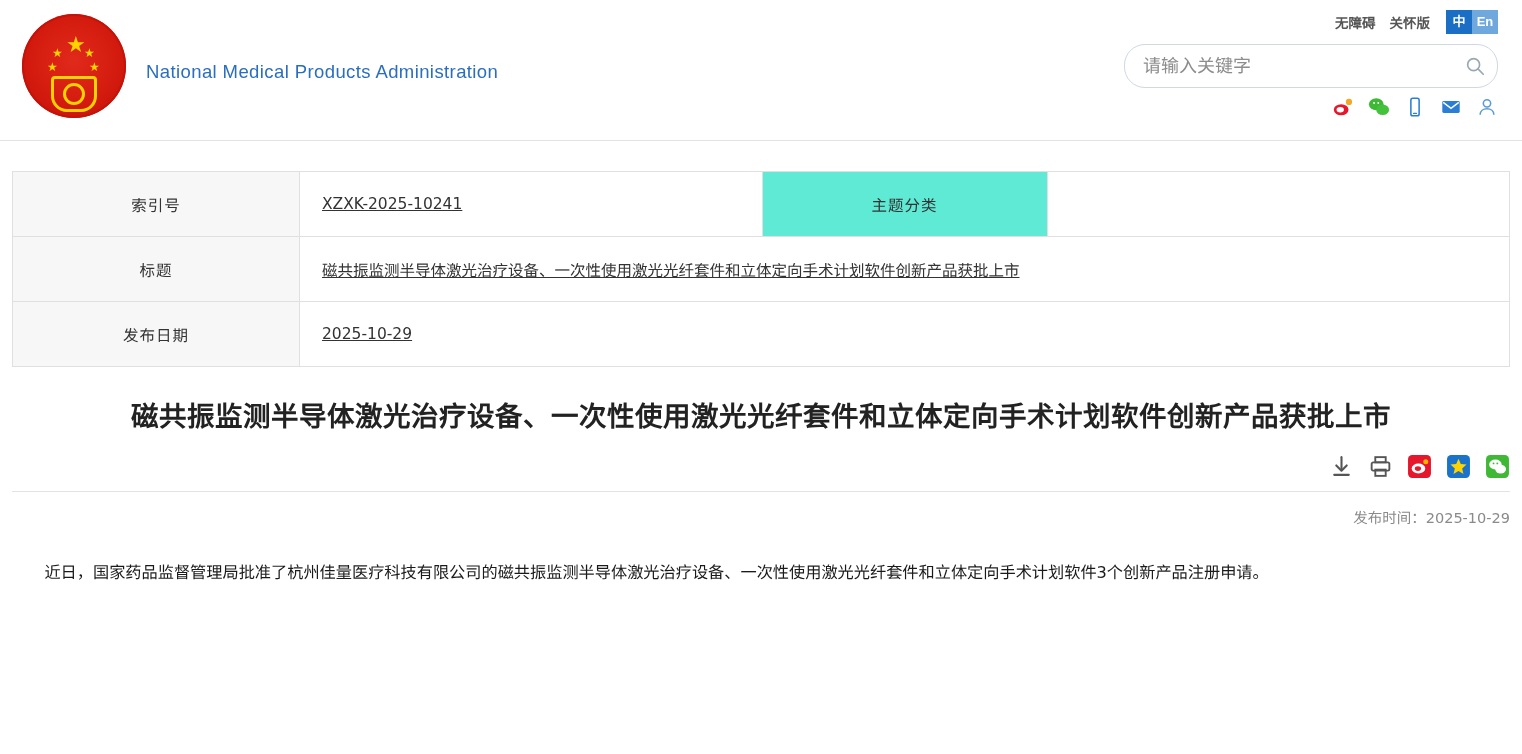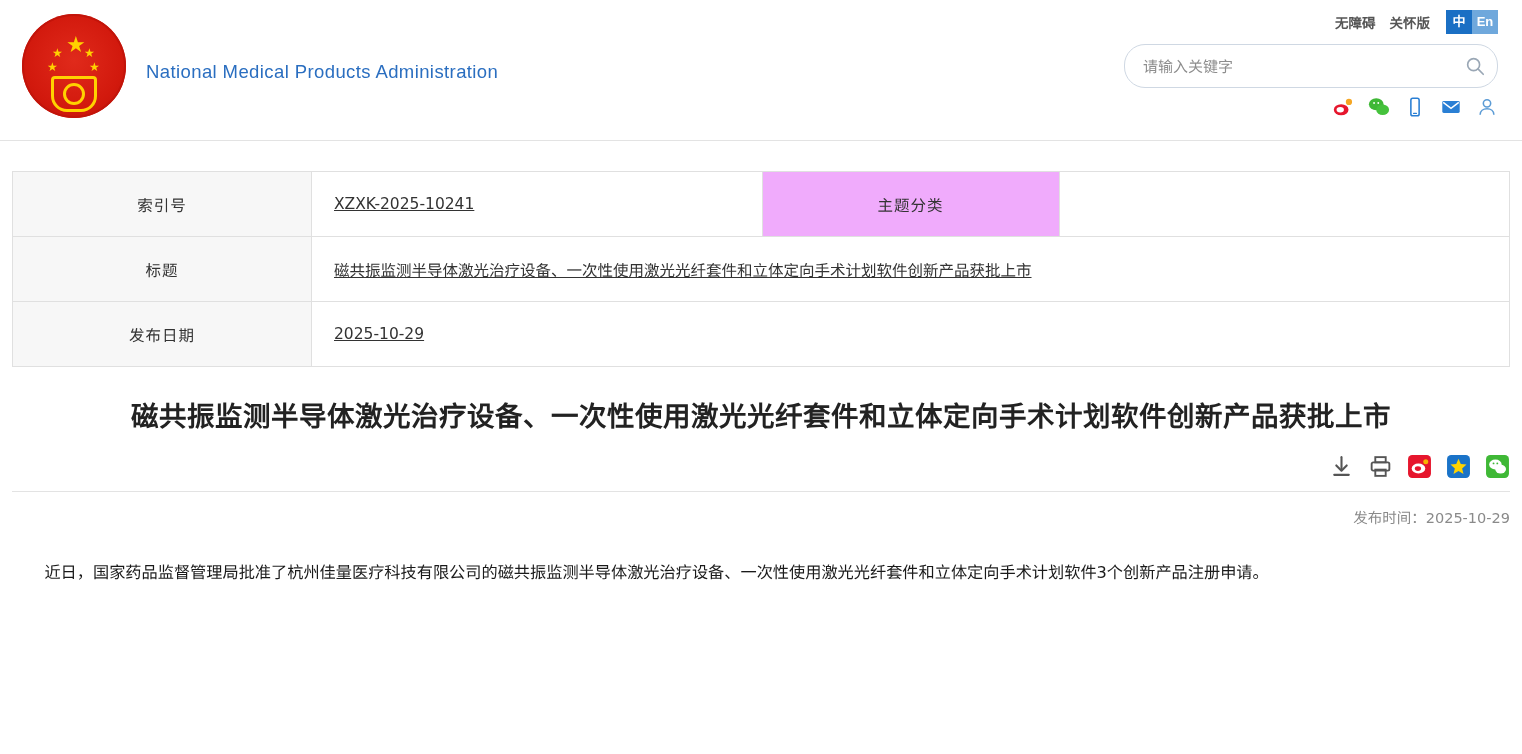--- a/index.html
+++ b/index.html
@@ -134,21 +134,21 @@
     display: flex;
     align-items: center;
   }
   .search-box input {
     border: 0;
     outline: none;
     background: transparent;
     flex: 1;
     height: 100%;
     padding: 0 18px;
-    font-size: 15px;
+    font-size: 18px;
     color: #be185d;
     font-family: "Liberation Sans", "DejaVu Sans", sans-serif;
   }
   .search-box input::placeholder { color: #8d8d8d; }
   .search-btn {
     width: 44px;
     height: 100%;
     display: flex;
     align-items: center;
     justify-content: center;
@@ -175,38 +175,38 @@
     width: 1498px;
     margin: 30px auto 0 auto;
     border-collapse: collapse;
     table-layout: fixed;
     font-size: 15.5px;
     color: #333;
   }
   .info-table td {
     border: 1px solid #e0e0e0;
     height: 52px;
-    padding: 6px 26px;
+    padding: 6px 20px;
     font-family: "DejaVu Sans", "Liberation Sans", sans-serif;
   }
   .info-table td.lbl {
     width: 246px;
     background: #f7f7f7;
     text-align: center;
     color: #333;
     letter-spacing: 1px;
   }
   .info-table td.val {
     background: #ffffff;
     padding-left: 22px;
     text-decoration: underline;
   }
   .info-table td.lbl2 {
     width: 244px;
-    background: #f0abfc;
+    background: #5eead4;
     text-align: center;
     letter-spacing: 1px;
   }
   .info-table td.val2 { background: #ffffff; }
 
   
   .article-title {
     width: 1498px;
     margin: 30px auto 0 auto;
     font-size: 27.5px;

